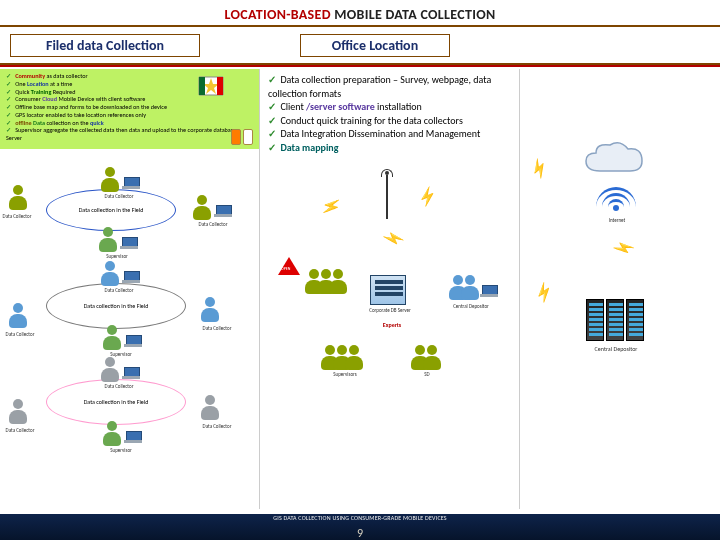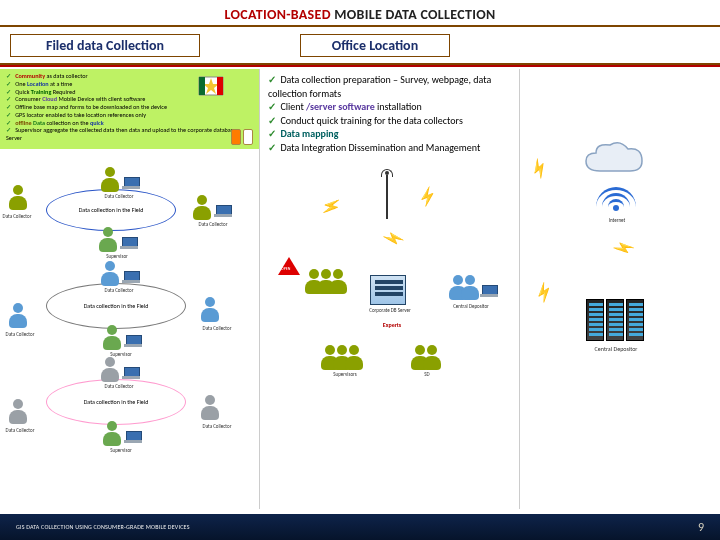--- a/index.html
+++ b/index.html
@@ -77,21 +77,21 @@
   .wifi span { position:absolute; border:3px solid #2a6bd4; border-bottom:none; border-left:none; border-right:none; border-radius: 50% 50% 0 0 / 100% 100% 0 0; }
   .wifi .a1 { width:40px; height:20px; left:0; top:0; }
   .wifi .a2 { width:28px; height:14px; left:6px; top:6px; }
   .wifi .a3 { width:16px; height:8px; left:12px; top:12px; }
   .wifi .dot { width:6px; height:6px; background:#2a6bd4; border:none; border-radius:50%; left:17px; top:18px; }
 
   .racks { position:absolute; display:flex; gap:2px; }
   .rack { width:18px; height:42px; background:linear-gradient(#222,#444); border:1px solid #000; position:relative; }
   .rack::after { content:""; position:absolute; left:2px; top:3px; width:14px; height:3px; background:#4ad; box-shadow:0 5px 0 #4ad,0 10px 0 #4ad,0 15px 0 #4ad,0 20px 0 #4ad,0 25px 0 #4ad,0 30px 0 #4ad; }
 
-  .footer { position:absolute; bottom:0; left:0; width:720px; height:26px; background:linear-gradient(#0e234a,#06142b); color:#eee; display:flex; align-items:center; justify-content:space-between; padding:0 16px; }
+  .footer { position:absolute; bottom:0; left:0; width:720px; height:26px; background:linear-gradient(#0e234a,#06142b); color:#eee; display:flex; align-items:center; justify-content:space-between; padding:0 16px;flex-direction:column; }
   .footer .ft { font-size:6px; letter-spacing:.2px; }
   .footer .pg { font-size:12px; color:#d8d2c0; }
 
   .flag { position:absolute; width:28px; height:22px; }
   .flag svg { width:28px; height:22px; }
 
   .phone { position:absolute; width:10px; height:16px; background:#ff7b00; border:1px solid #a84; border-radius:2px; }
   .phone.alt { background:#fff; }
 
   .expertlab { color:#b30000; font-weight:bold; }
@@ -220,22 +220,22 @@
       <div class="laptop" style="left:124px; top:362px;"></div>
       <div class="label" style="left:96px; top:378px; width:50px;">Supervisor</div>
     </div>
 
     <div class="col col2">
       <div class="wbox">
         <ul>
           <li>Data collection preparation – Survey, webpage, data collection formats</li>
           <li><span>Client </span><span class="kw kw-srv">/server software</span><span> installation</span></li>
           <li>Conduct quick training for the data collectors</li>
+          <li>Data Integration Dissemination and Management</li>
           <li><span class="kw kw-map">Data mapping</span></li>
-          <li>Data Integration Dissemination and Management</li>
         </ul>
       </div>
 
       <div class="antenna" style="left:118px; top:100px;">
         <div class="top"></div>
           <div class="ball"></div>
           <div class="pole"></div>
       </div>
       <div class="bolt" style="left:62px; top:128px;">⚡</div>
       <div class="bolt" style="left:158px; top:118px; transform:rotate(-20deg);">⚡</div>

